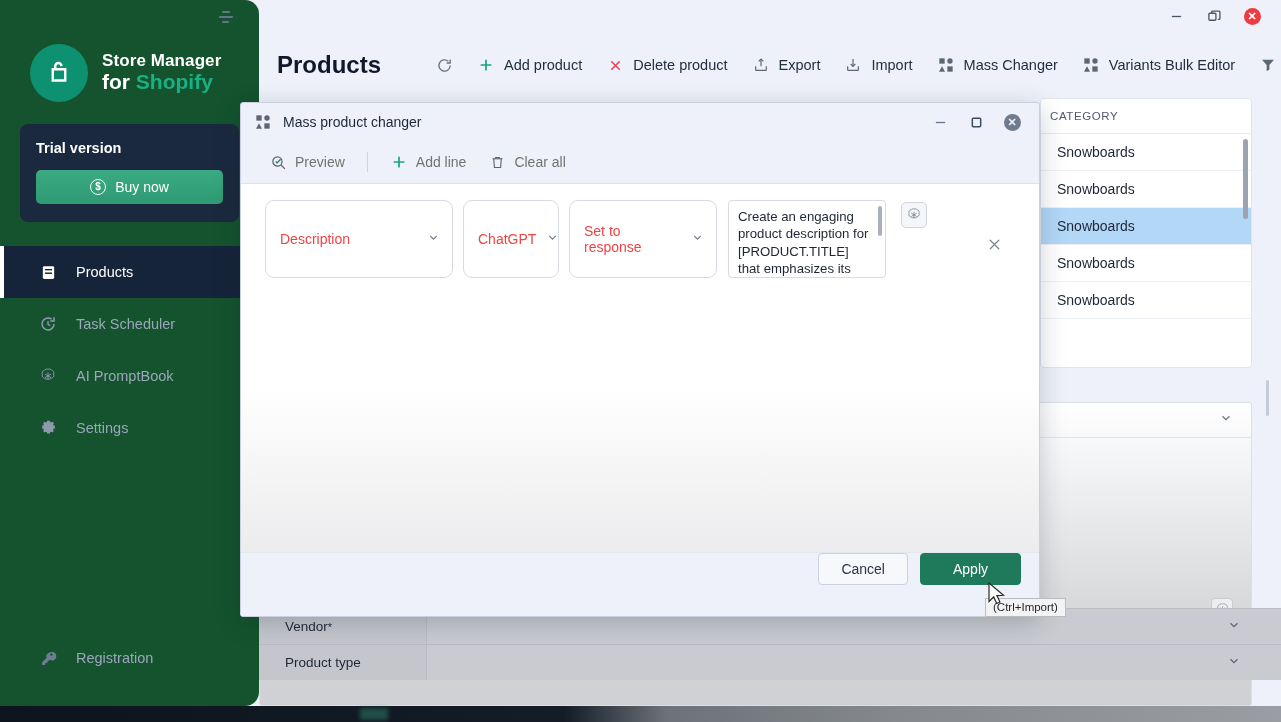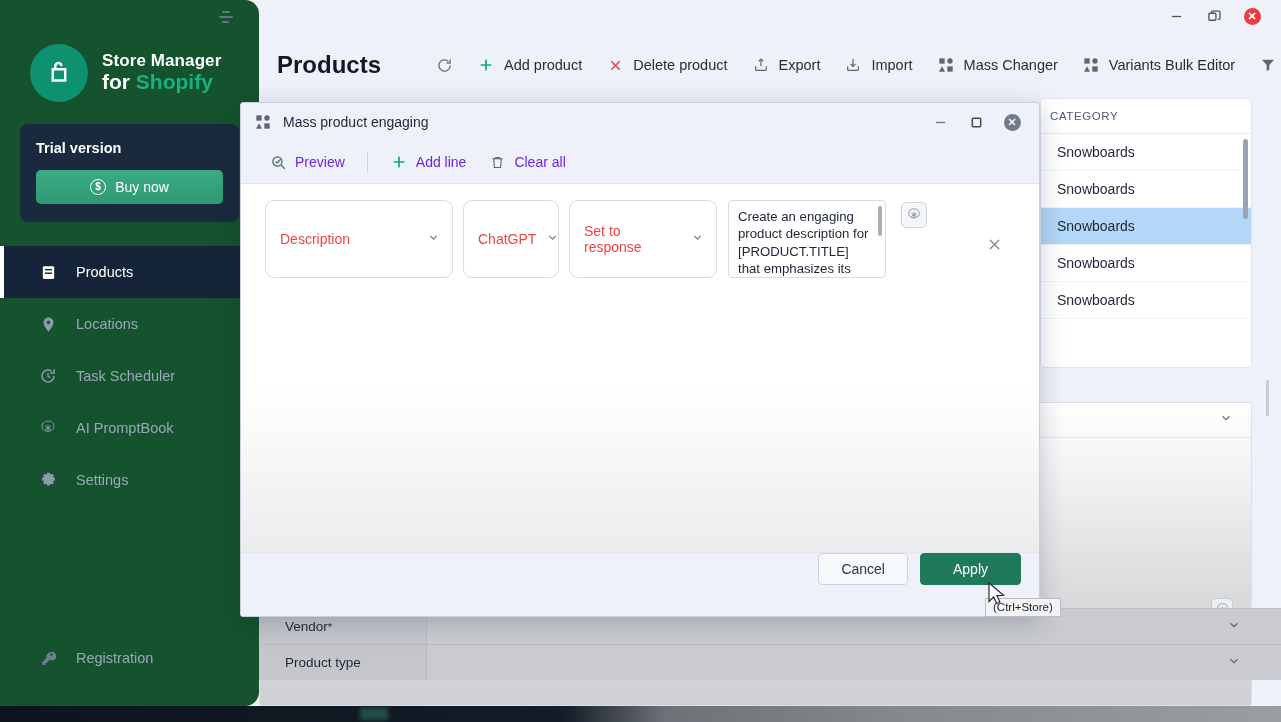--- a/index.html
+++ b/index.html
@@ -208,21 +208,21 @@
   .mw-close {
     width: 17px; height: 17px; border-radius: 50%; background: #6f7b8c;
     display:flex;align-items:center;justify-content:center;color:#eef1f9;font-size:11px;font-weight:bold;line-height:1;
   }
 
   .modal-toolbar {
     height: 42px; display: flex; align-items: center; padding-left: 18px; gap: 2px;
   }
   .mtool {
     display: flex; align-items: center; gap: 8px;
-    font-size: 14px; color: #6d28d9; padding: 6px 10px; cursor: pointer; border-radius: 4px;
+    font-size: 14px; color: #737373; padding: 6px 10px; cursor: pointer; border-radius: 4px;
   }
   .vsep { width: 1px; height: 20px; background: #ccd3e0; margin: 0 10px; }
 
   .modal-body {
     flex: 1;
     background: linear-gradient(180deg, #ffffff 0%, #ffffff 55%, #ececee 100%);
     border-top: 1px solid #dee3ed;
     position: relative;
     padding: 16px 18px 0 24px;
   }
@@ -333,28 +333,20 @@
     <div class="nav">
       <div class="nav-item active">
         <span class="nav-ico">
           <svg width="17" height="17" viewBox="0 0 24 24" fill="#fff">
               <rect x="4" y="3" width="16" height="18" rx="2"></rect>
               <rect x="7" y="7" width="10" height="2" fill="#16243a"></rect>
               <rect x="7" y="12" width="10" height="2" fill="#16243a"></rect>
             </svg>
         </span>
         <span>Products</span>
-      </div>
-      <div class="nav-item">
-        <span class="nav-ico">
-          <svg width="17" height="17" viewBox="0 0 24 24" fill="#8d9aae">
-              <path d="M12 2C8.1 2 5 5.1 5 9c0 5.2 7 13 7 13s7-7.8 7-13c0-3.9-3.1-7-7-7zm0 9.5A2.5 2.5 0 1 1 12 6.5a2.5 2.5 0 0 1 0 5z"></path>
-            </svg>
-        </span>
-        <span>Locations</span>
       </div>
       <div class="nav-item">
         <span class="nav-ico">
           <svg width="18" height="18" viewBox="0 0 24 24" fill="none" stroke="#8d9aae" stroke-width="2">
               <path d="M20 12a8 8 0 1 1-3.2-6.4"></path>
               <path d="M20 3v5h-5"></path>
               <path d="M12 8v4.5l3 1.6" stroke-width="1.8"></path>
             </svg>
         </span>
         <span>Task Scheduler</span>
@@ -574,21 +566,21 @@
   <div class="modal">
     <div class="modal-titlebar">
       <span class="modal-title-ico">
         <svg width="16" height="16" viewBox="0 0 24 24" fill="#5c6776">
             <rect x="2" y="2" width="8" height="8"></rect>
             <circle cx="18" cy="6" r="4"></circle>
             <path d="M6 14l4.5 8h-9z"></path>
             <rect x="14" y="14" width="8" height="8"></rect>
           </svg>
       </span>
-      <span class="modal-title">Mass product engaging</span>
+      <span class="modal-title">Mass product changer</span>
       <span class="modal-winbtns">
         <span class="mw">
           <svg width="13" height="13" viewBox="0 0 14 14" stroke="#64748b" stroke-width="1.4">
               <path d="M2 7h10"></path>
             </svg>
         </span>
         <span class="mw">
           <svg width="13" height="13" viewBox="0 0 14 14" fill="none" stroke="#3c4a5e" stroke-width="1.6">
               <rect x="2.5" y="2.5" width="9" height="9" rx="1"></rect>
             </svg>
@@ -677,21 +669,21 @@
         </span>
       </div>
     </div>
 
     <div class="modal-footer">
       <button class="btn btn-cancel">Cancel</button>
       <button class="btn btn-apply">Apply</button>
     </div>
   </div>
 
-  <div class="tooltip">(Ctrl+Store)</div>
+  <div class="tooltip">(Ctrl+Import)</div>
 
   <div class="cursor">
     <svg width="20" height="26" viewBox="0 0 20 26">
       <path d="M2 1l0 18.5 4.7-4.6 3 6.6 3.2-1.5-3-6.4 6.6-.3z" fill="#fff" stroke="#2a2a2a" stroke-width="1.2"></path>
     </svg>
   </div>
 
   <div class="taskbar">
       <span class="nub"></span>
     </div>

